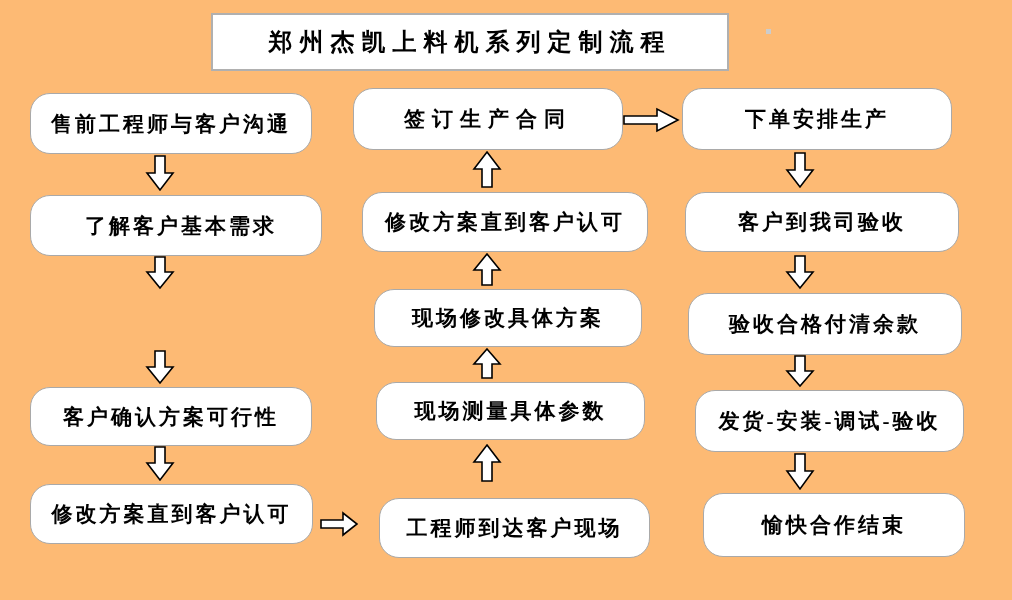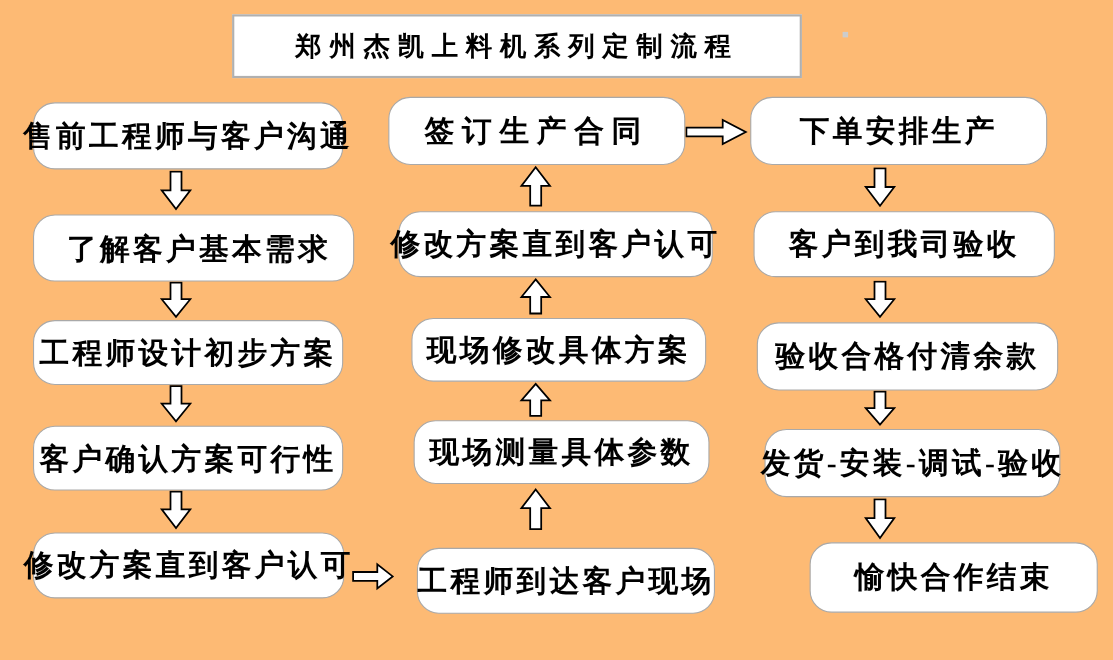--- a/index.html
+++ b/index.html
@@ -9,44 +9,41 @@
   }
   .title-box{
     position:absolute;left:211px;top:13px;width:514px;height:54px;
     border:2px solid #b0b0b0;background:#ffffff;
     display:flex;align-items:center;justify-content:center;
     font-size:24px;font-weight:700;letter-spacing:7px;white-space:nowrap;
   }
   .box{
     position:absolute;background:#ffffff;border:1px solid #a9a9a9;border-radius:20px;
     display:flex;align-items:center;justify-content:center;
-    font-size:27px;font-weight:700;letter-spacing:3px;white-space:nowrap;
+    font-size:21px;font-weight:700;letter-spacing:3px;white-space:nowrap;
   }
   .sp-wide{letter-spacing:7px;text-align:center;}
   .arr{position:absolute;display:block;}
   .stray-dot{position:absolute;left:766px;top:29px;width:5px;height:5px;background:#cccccc;}
 </style>
 </head>
 <body>
 
 <div id="canvas">
 
   <div class="title-box">
     <span>郑州杰凯上料机系列定制流程</span>
   </div>
   <div class="stray-dot"></div>
 
   <div class="box" style="left:30px;top:93px;width:280px;height:59px;">
     <span>售前工程师与客户沟通</span>
   </div>
   <div class="box" style="left:30px;top:195px;width:280px;height:59px;padding-left:10px;">
     <span>了解客户基本需求</span>
-  </div>
-  <div class="box" style="left:30px;top:291px;width:280px;height:57px;">
-    <span>工程师设计初步方案</span>
   </div>
   <div class="box" style="left:30px;top:387px;width:280px;height:57px;">
     <span>客户确认方案可行性</span>
   </div>
   <div class="box" style="left:30px;top:484px;width:281px;height:58px;">
     <span>修改方案直到客户认可</span>
   </div>
 
   <svg class="arr" style="left:145px;top:155px;" width="30" height="37" viewBox="0 0 30 37">
     <polygon points="10,1 20,1 20,18 28,18 15,35 2,18 10,18" fill="#ffffff" stroke="#000000" stroke-width="1.6"></polygon>
@@ -103,21 +100,21 @@
   </div>
   <div class="box" style="left:685px;top:192px;width:272px;height:58px;">
     <span>客户到我司验收</span>
   </div>
   <div class="box" style="left:688px;top:293px;width:272px;height:60px;text-align:right;">
     <span>验收合格付清余款</span>
   </div>
   <div class="box" style="left:695px;top:390px;width:267px;height:60px;">
     <span>发货-安装-调试-验收</span>
   </div>
-  <div class="box" style="left:736px;top:493px;width:260px;height:62px;align-items:center;">
+  <div class="box" style="left:703px;top:493px;width:260px;height:62px;align-items:center;">
     <span>愉快合作结束</span>
   </div>
 
   <svg class="arr" style="left:785px;top:152px;" width="30" height="37" viewBox="0 0 30 37">
     <polygon points="10,1 20,1 20,18 28,18 15,35 2,18 10,18" fill="#ffffff" stroke="#000000" stroke-width="1.6"></polygon>
   </svg>
   <svg class="arr" style="left:785px;top:255px;" width="30" height="35" viewBox="0 0 30 35">
     <polygon points="10,1 20,1 20,17 28,17 15,33 2,17 10,17" fill="#ffffff" stroke="#000000" stroke-width="1.6"></polygon>
   </svg>
   <svg class="arr" style="left:785px;top:355px;" width="30" height="33" viewBox="0 0 30 33">

